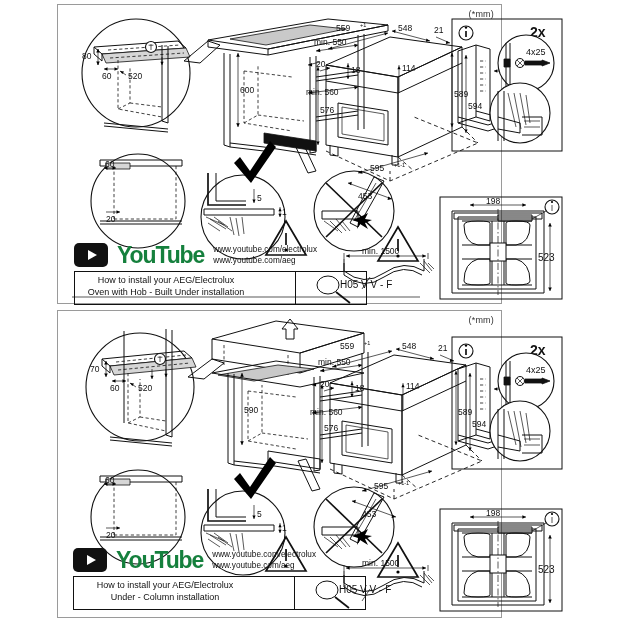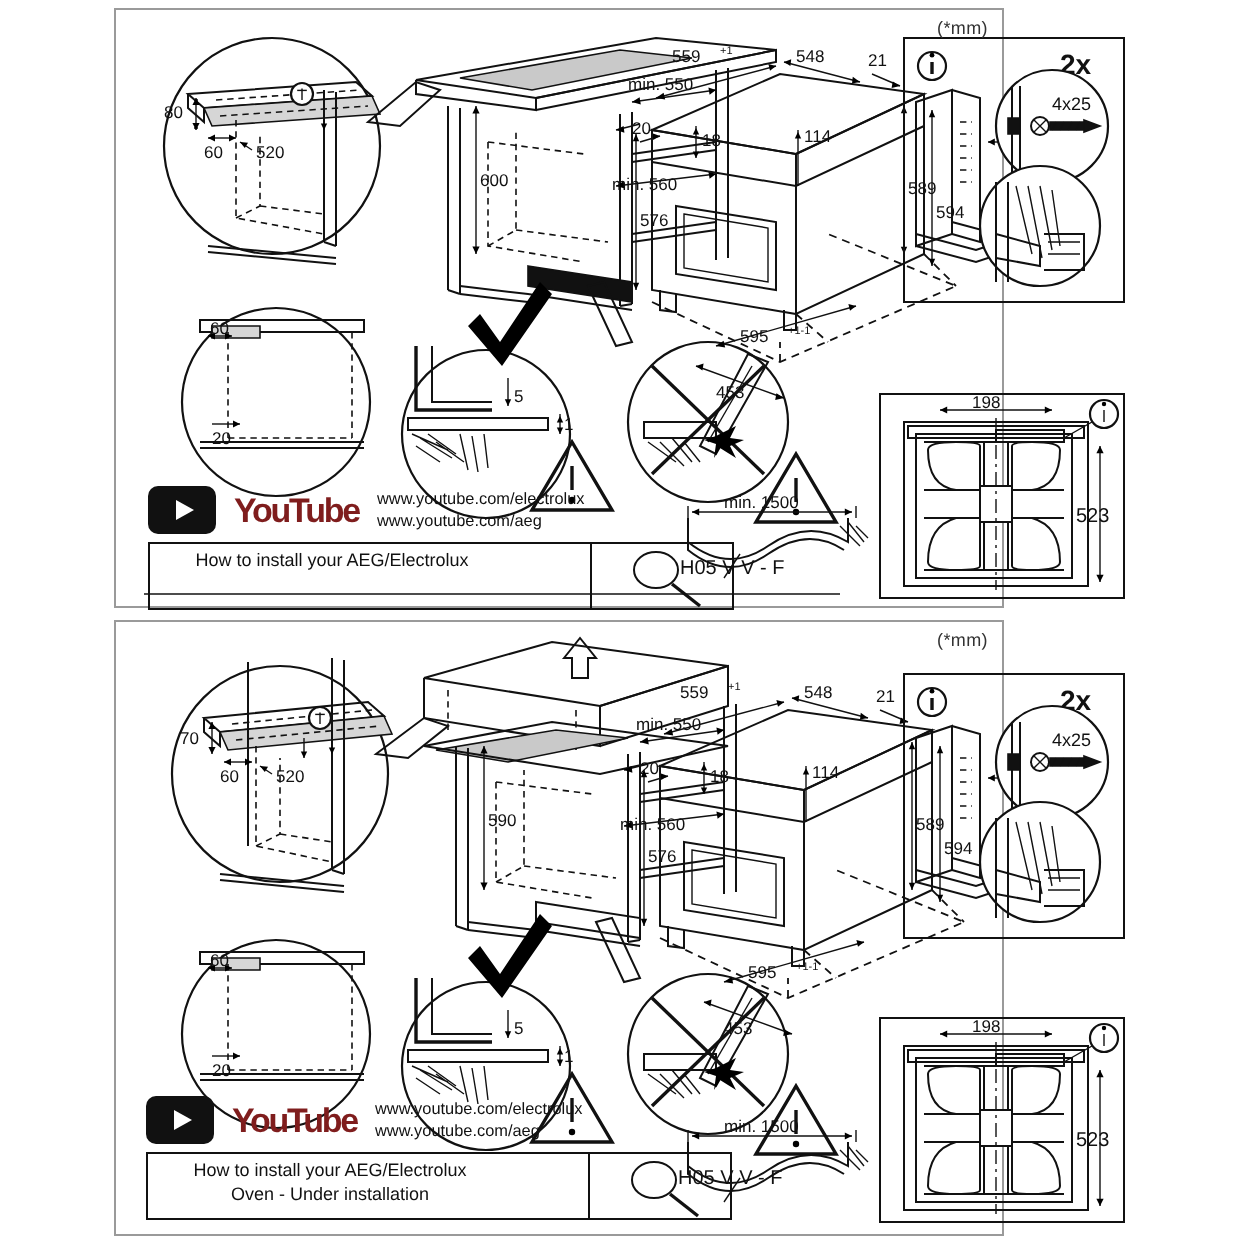--- a/index.html
+++ b/index.html
@@ -46,21 +46,21 @@
     width:34px;height:24px;background:#111;border-radius:5px;
     display:flex;align-items:center;justify-content:center;flex:none;
   }
   .yt-tri{
     width:0;height:0;border-left:9px solid #fff;
     border-top:5.5px solid transparent;border-bottom:5.5px solid transparent;
     margin-left:2px;
   }
   .yt-word{
     font-family:"Liberation Sans",sans-serif;
-    font-size:17px;font-weight:bold;letter-spacing:-1.1px;color:#7f1d1d;
+    font-size:23px;font-weight:bold;letter-spacing:-1.1px;color:#15803d;
     line-height:1;
   }
   .yt-urls{font-size:8.2px;font-weight:normal;line-height:1.35;color:#111;}
   .yt-cap{
     margin-top:4px;display:flex;border:1.2px solid #111;width:293px;
     box-sizing:border-box;
     gap:38px;
   }
   .yt-cap-txt{
     flex:1;text-align:center;font-size:9px;line-height:1.33;
@@ -412,20 +412,21 @@
           </div>
         <div class="yt-word">YouTube</div>
         <div class="yt-urls">
           <div>www.youtube.com/electrolux</div>
           <div>www.youtube.com/aeg</div>
         </div>
       </div>
       <div class="yt-cap">
         <div class="yt-cap-txt">
           <div>How to install your AEG/Electrolux</div>
+          <div>Oven with Hob - Built Under installation</div>
         </div>
         <div class="yt-cap-mag">
           <svg width="46" height="32" viewBox="0 0 46 32">
             <ellipse class="ln" cx="20" cy="13" rx="11" ry="9"></ellipse>
             <path class="ln-th" d="M28 20 L42 31"></path>
           </svg>
         </div>
       </div>
     </div>
 
@@ -729,21 +730,21 @@
         </div>
       <div class="yt-word">YouTube</div>
       <div class="yt-urls">
         <div>www.youtube.com/electrolux</div>
         <div>www.youtube.com/aeg</div>
       </div>
     </div>
     <div class="yt-cap">
       <div class="yt-cap-txt">
         <div>How to install your AEG/Electrolux</div>
-        <div>Oven - Under installation</div>
+        <div>Under - Column installation</div>
       </div>
       <div class="yt-cap-mag">
         <svg width="46" height="32" viewBox="0 0 46 32">
           <ellipse class="ln" cx="20" cy="13" rx="11" ry="9"></ellipse>
           <path class="ln-th" d="M28 20 L42 31"></path>
         </svg>
       </div>
     </div>
   </div>
 

